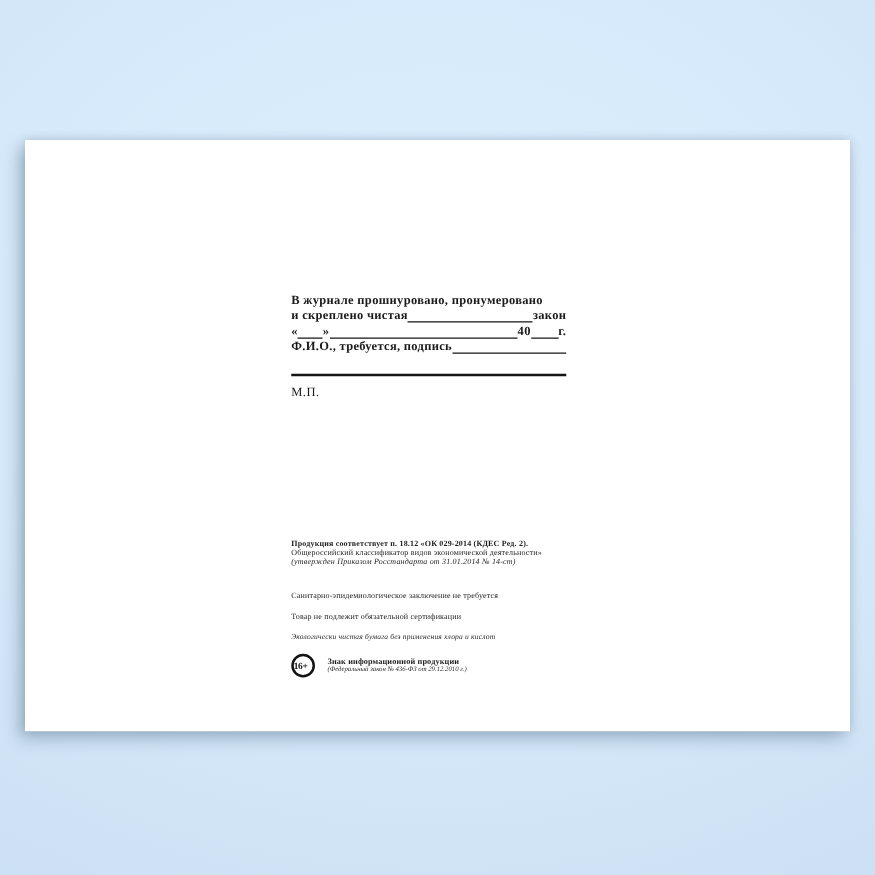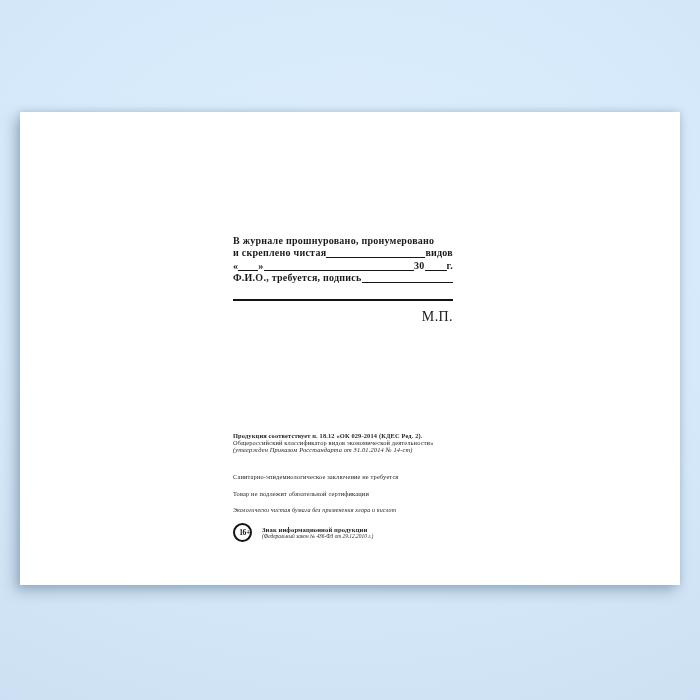--- a/index.html
+++ b/index.html
@@ -56,22 +56,21 @@
   .seal-rule {
     position: absolute;
     left: 213px; top: 187px;
     width: 220px; height: 2.2px;
     background: #141414;
   }
   .seal-abbr {
     position: absolute;
     left: 213px; top: 197px;
     width: 220px;
-    text-align: right;
-    font-size: 14px;
+    font-size: 10px;
     letter-spacing: 0.4px;
     color: #1b1b1b;
   }
 
   
   .imprint {
     position: absolute;
     left: 213px; top: 320px;
     width: 224px;
     color: #1e1e1e;
@@ -99,21 +98,21 @@
     align-items: center;
   }
   .age-badge {
     flex: 0 0 auto;
     width: 15px; height: 15px;
     border: 2px solid #141414;
     border-radius: 50%;
     font-size: 7.5px;
     font-weight: bold;
     line-height: 15px;
-    text-align: right;
+    text-align: left;
     letter-spacing: -0.3px;
     color: #141414;
   }
   .age-text { margin-left: 10px; }
   .age-title {
     font-size: 6.6px;
     line-height: 7.5px;
     font-weight: 600;
     letter-spacing: 0.1px;
   }
@@ -130,28 +129,28 @@
 <div class="backdrop">
   <div class="sheet">
 
     <div class="stamp-block">
       <div class="stamp-line">
         <span>В журнале прошнуровано, пронумеровано</span>
       </div>
       <div class="stamp-line">
         <span>и скреплено чистая</span>
         <span class="bl bl-grow"></span>
-        <span>видов</span>
+        <span>закон</span>
       </div>
       <div class="stamp-line">
         <span>«</span>
         <span class="bl bl-f20"></span>
         <span>»</span>
         <span class="bl bl-grow"></span>
-        <span>30</span>
+        <span>40</span>
         <span class="bl bl-f22"></span>
         <span>г.</span>
       </div>
       <div class="stamp-line">
         <span>Ф.И.О., требуется, подпись</span>
         <span class="bl bl-grow"></span>
       </div>
     </div>
 
     <div class="seal-rule"></div>

